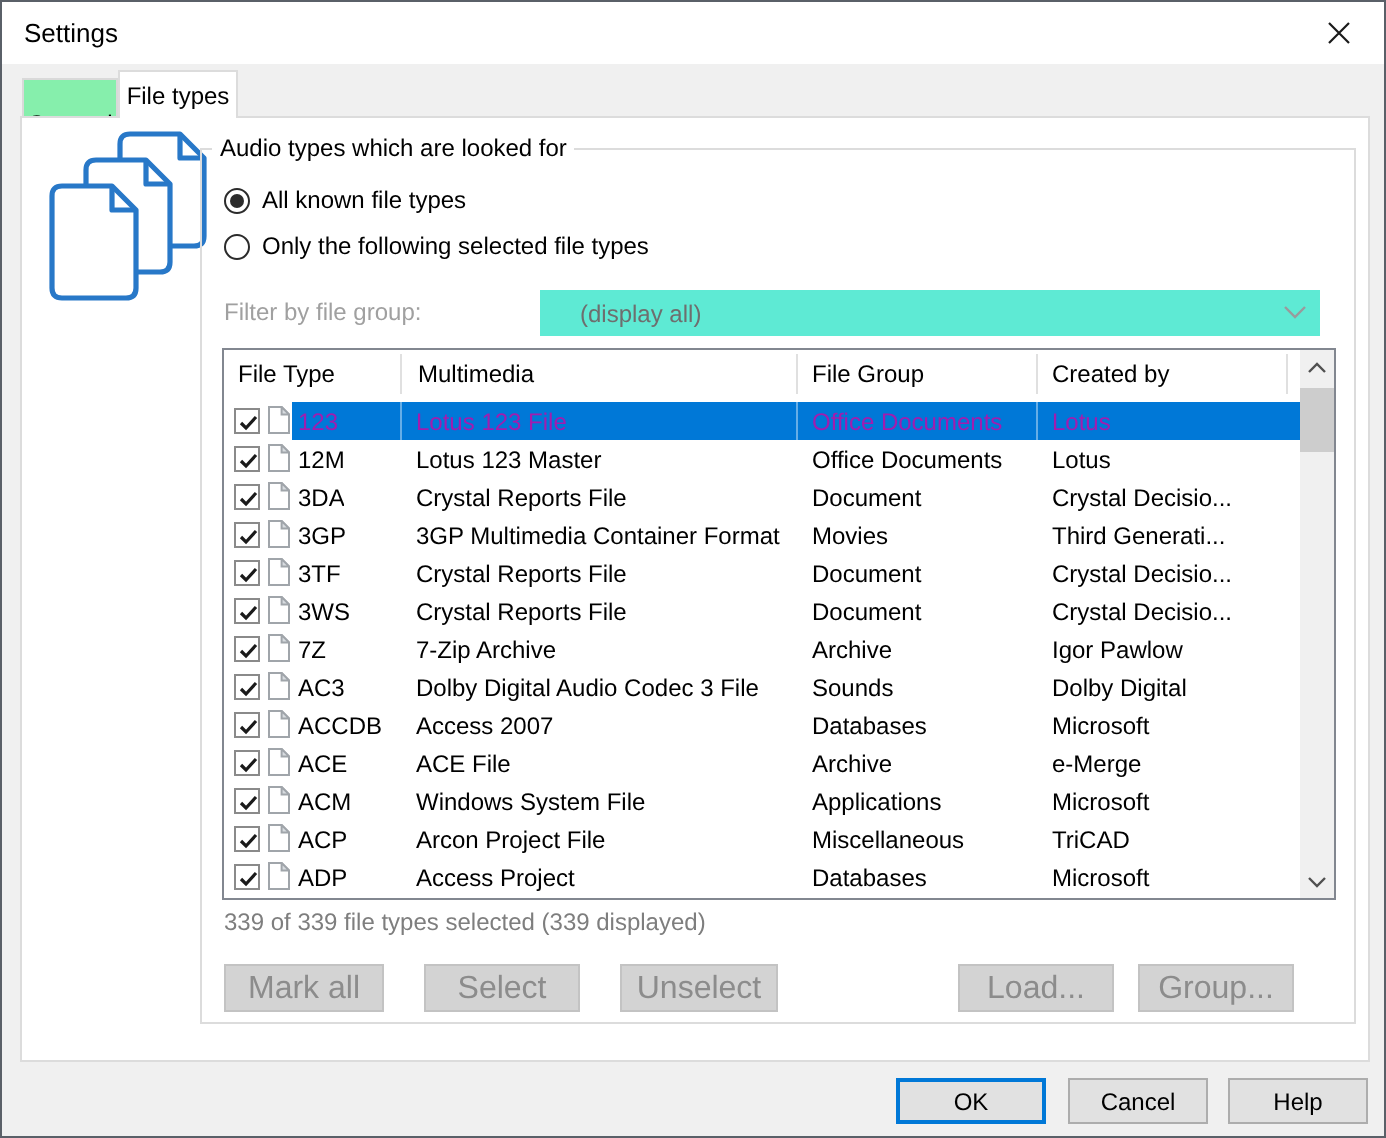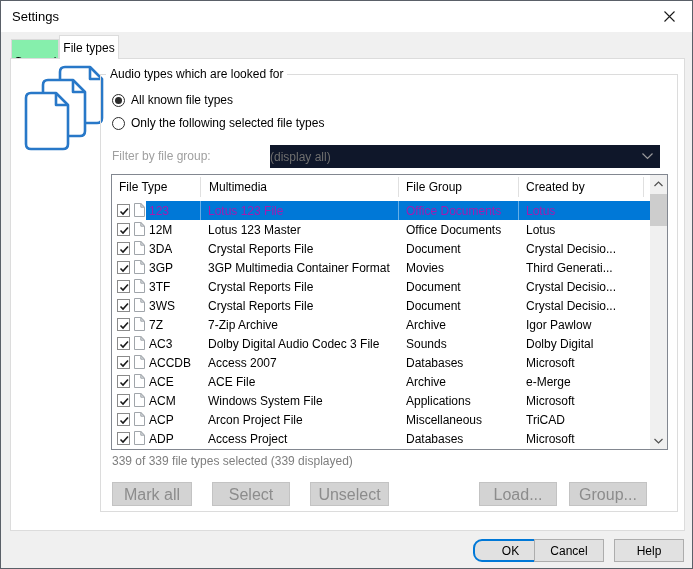--- a/index.html
+++ b/index.html
@@ -15,21 +15,21 @@
   .tab-panel{position:absolute;left:9px;top:57px;width:675px;height:473px;box-sizing:border-box;background:#FFFFFF;border:1px solid #DCDCDC;z-index:2;}
   
   .groupbox{position:absolute;left:89px;top:15px;width:578px;height:438px;box-sizing:border-box;border:1px solid #DCDCDC;}
   .group-label{position:absolute;left:95px;top:8px;background:#FFFFFF;padding:0 4px;z-index:2;}
   
   .radio-row{position:absolute;left:101px;height:14px;display:flex;align-items:center;cursor:default;}
   .radio{width:13px;height:13px;box-sizing:border-box;border:1px solid #2B2B2B;border-radius:50%;background:#fff;margin-right:6px;position:relative;}
   .radio.checked::after{content:"";position:absolute;left:2px;top:2px;width:7px;height:7px;border-radius:50%;background:#2B2B2B;}
   
   .filter-label{position:absolute;left:101px;top:90px;color:#A0A0A0;}
-  .combo{position:absolute;left:259px;top:86px;width:390px;height:23px;box-sizing:border-box;background:#0f172a;color:#6E6E6E;display:flex;align-items:center;padding-left:0;}
+  .combo{position:absolute;left:259px;top:86px;width:390px;height:23px;box-sizing:border-box;background:#5eead4;color:#6E6E6E;display:flex;align-items:center;padding-left:20px;}
   .combo .chev{position:absolute;right:7px;top:8px;}
   
   .listview{position:absolute;left:100px;top:115px;width:557px;height:276px;box-sizing:border-box;border:1px solid #828790;background:#FFFFFF;}
   .lv-header{position:absolute;left:0;top:0;height:25px;right:17px;}
   .lv-hcell{position:absolute;top:5px;white-space:nowrap;}
   .hsep{position:absolute;top:2px;bottom:3px;width:1px;background:#E0E0E0;}
   .lv-rows{position:absolute;left:0;top:26px;right:17px;bottom:0;overflow:hidden;}
   .lv-row{position:relative;height:19px;}
   .lv-row .hl{position:absolute;left:34px;right:0;top:0;bottom:0;background:#0078D7;}
   .lv-row .hl .vsep{position:absolute;top:0;bottom:0;width:1px;background:rgba(255,255,255,0.4);}
@@ -337,17 +337,17 @@
 
     <div class="status">339 of 339 file types selected (339 displayed)</div>
 
     <button class="abtn" style="left:101px;width:80px;">Mark all</button>
     <button class="abtn" style="left:299px;width:79px;">Unselect</button>
     <button class="abtn" style="left:201px;width:78px;">Select</button>
     <button class="abtn" style="left:468px;width:78px;">Load...</button>
     <button class="abtn" style="left:558px;width:78px;">Group...</button>
   </div>
 
-  <button class="fbtn default" style="left:472px;width:75px;border-radius:9px;">OK</button>
+  <button class="fbtn default" style="left:447px;width:75px;">OK</button>
   <button class="fbtn" style="left:533px;width:70px;">Cancel</button>
   <button class="fbtn" style="left:613px;width:70px;">Help</button>
 
 </div>
 
 </body></html>

